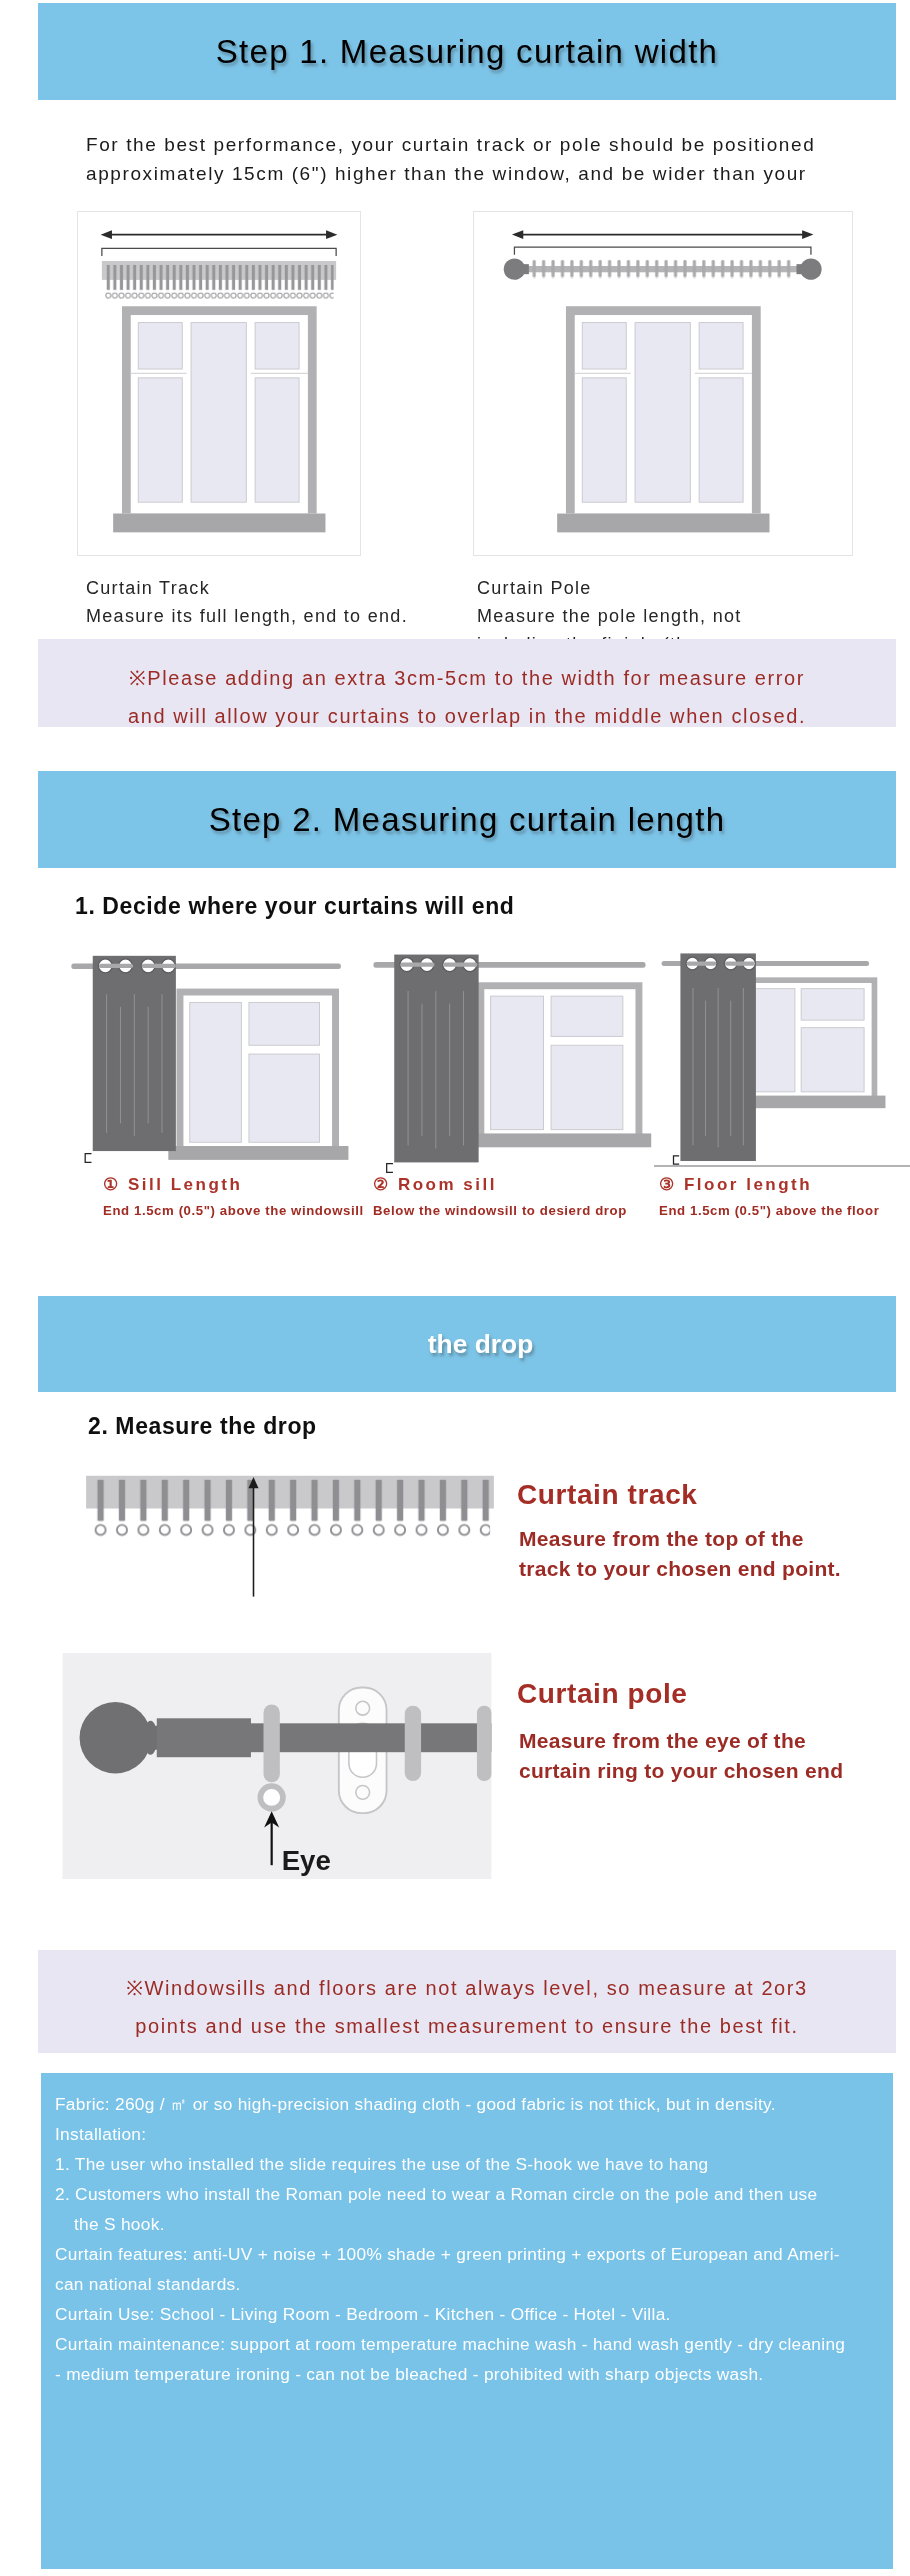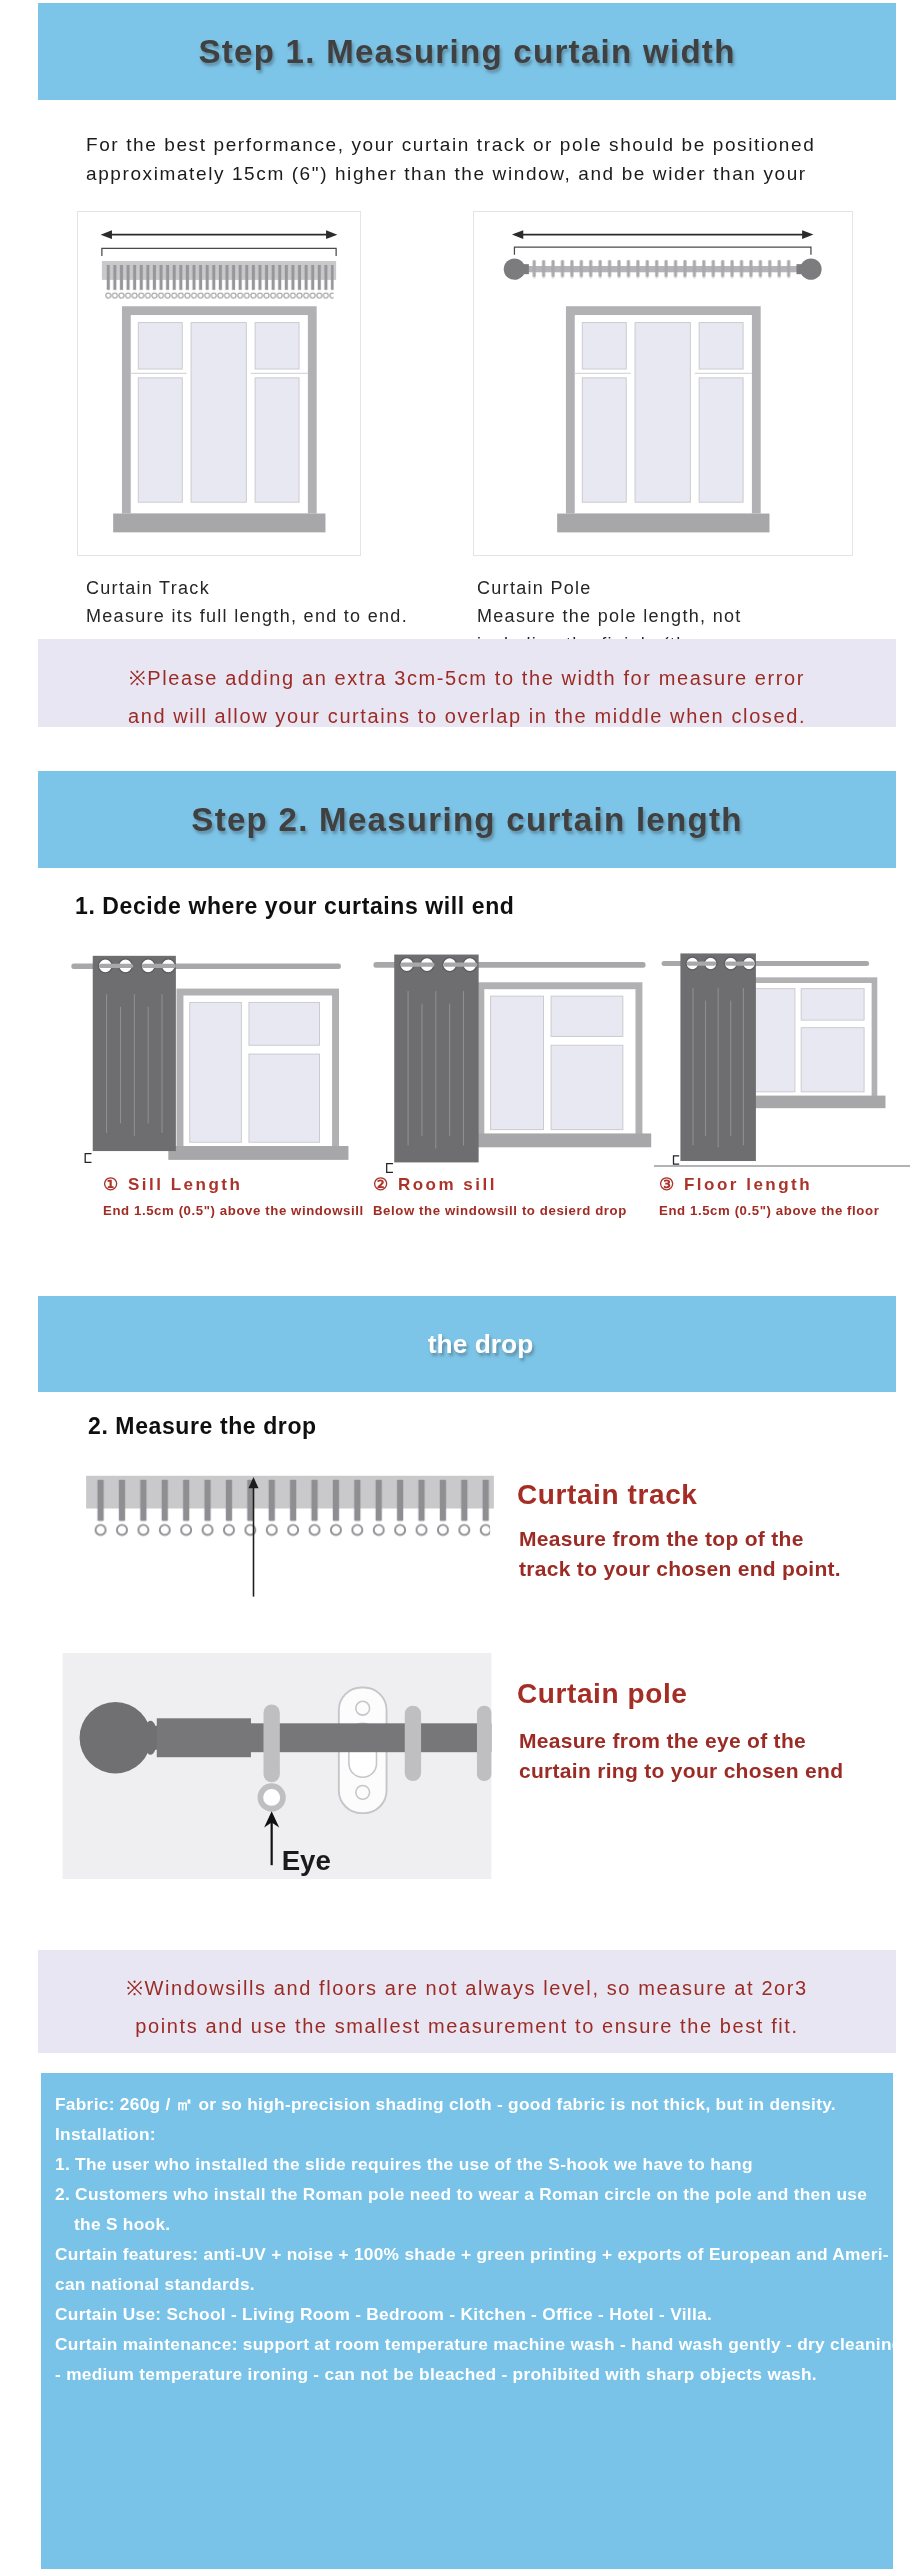--- a/index.html
+++ b/index.html
@@ -2,21 +2,21 @@
 <html style="font-size:10px"><head>
 <meta charset="utf-8">
 <style>
   html,body{margin:0;padding:0;background:#fff;}
   .page{position:relative;width:910px;height:2576px;background:#ffffff;overflow:hidden;
         font-family:"Liberation Sans",sans-serif;}
 
   
   .banner{position:absolute;left:38px;width:858px;background:#7dc5e8;display:flex;
           align-items:center;justify-content:center;}
-  .banner .bt{color:#404040;font-weight:bold;font-size:33px;letter-spacing:1.3px;
+  .banner .bt{color:#000000;font-weight:normal;font-size:33px;letter-spacing:1.3px;
           text-shadow:1.9px 2.5px 3.1px rgba(70,95,110,.55);}
   .banner .bt-sub{color:#ffffff;font-weight:bold;font-size:26.4px;letter-spacing:0px;
           margin-left:27px;text-shadow:1.9px 2.5px 3.1px rgba(70,95,110,.55);}
   #banner1{top:3.1px;height:97px;}
   #banner2{top:771px;height:97px;}
   #banner3{top:1296px;height:96px;}
 
   
   .intro{position:absolute;left:86px;top:130px;font-size:19px;line-height:29px;
          letter-spacing:1.6px;color:#1b1b1b;}
@@ -57,21 +57,21 @@
   #h-track{left:517px;top:1479px;}
   #h-pole{left:517px;top:1678px;}
   .p-red{position:absolute;font-size:21px;font-weight:bold;color:#9c2b25;line-height:30px;
          letter-spacing:0.3px;}
   #p-track{left:519px;top:1524px;}
   #p-pole{left:519px;top:1726px;}
 
   
   #info{position:absolute;left:41px;top:2073px;width:852px;height:496px;background:#79c3e8;
         box-sizing:border-box;padding:16.4px 15px 0 14px;}
-  .info-line{color:#ffffff;font-size:17.3px;line-height:30px;letter-spacing:0.3px;white-space:nowrap;font-weight:bold;}
+  .info-line{color:#ffffff;font-size:17.3px;line-height:30px;letter-spacing:0.3px;white-space:nowrap;}
   .info-line:nth-child(5){margin-left:19px;}
 </style>
 </head>
 <body>
 
 <div class="page">
 
   <div class="banner" id="banner1">
     <span class="bt">Step 1. Measuring curtain width</span>
   </div>

